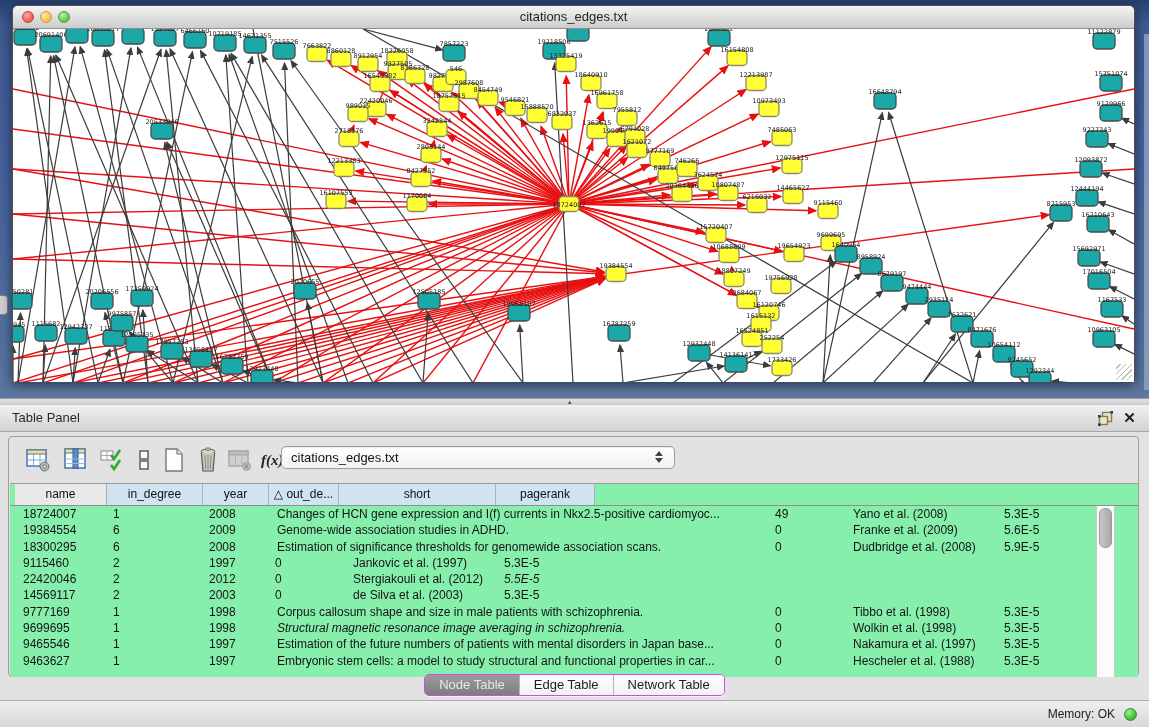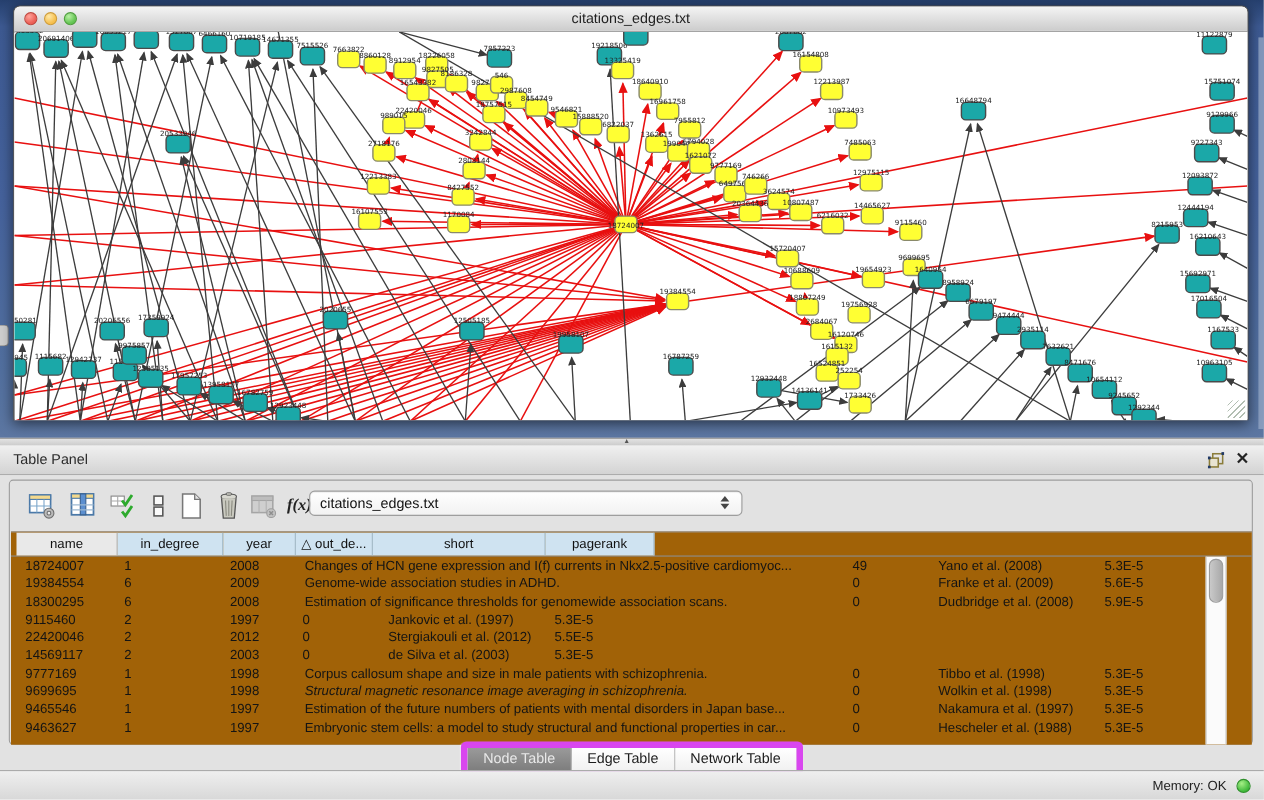--- a/index.html
+++ b/index.html
@@ -47,38 +47,38 @@
   .tb-ic{position:absolute;top:10px;width:26px;height:26px;cursor:pointer;}
   .fx{font-family:"Liberation Serif",serif;font-style:italic;font-weight:bold;font-size:15px;color:#222;
       line-height:26px;}
   .net-select{position:absolute;left:272px;top:9px;width:394px;height:23px;background:linear-gradient(#ffffff,#f2f2f2);
               border:1px solid #9e9e9e;border-radius:5px;box-sizing:border-box;box-shadow:inset 0 1px 1px rgba(0,0,0,.08);}
   .net-select .val{position:absolute;left:9px;top:0;line-height:21px;font-size:13px;color:#111;}
   .stepper{position:absolute;right:10px;top:4px;width:9px;height:14px;}
   .st-up{border-bottom:5px solid #444;}
   .st-dn{border-top:5px solid #444;}
 
-  .table-region{position:absolute;left:1px;top:46px;width:1128px;height:193px;background:#a16207;
+  .table-region{position:absolute;left:1px;top:46px;width:1128px;height:193px;background:#86efac;
                 border-top:1px solid #9d9d9d;overflow:hidden;}
   .thead{display:flex;height:22px;border-bottom:1px solid #8e8e8e;box-sizing:border-box;padding-left:5px;}
   .th{box-sizing:border-box;border-right:1px solid #9fb6c4;background:#cfe3f1;font-size:12px;color:#111;
       text-align:center;line-height:21px;overflow:hidden;white-space:nowrap;}
   .th.gray{background:#e9e9e9;border-right:1px solid #adadad;}
   .trows{position:absolute;left:0;top:22px;right:0;bottom:0;padding-left:5px;}
   .tr{display:flex;height:16.3px;cursor:default;}
   .td{box-sizing:border-box;font-size:12px;color:#141414;line-height:16.3px;overflow:hidden;
       white-space:nowrap;}
   .vscroll{position:absolute;left:1086px;top:22px;width:17px;bottom:0;background:#fbfbfb;
            border-left:1px solid #c9c9c9;border-right:1px solid #c9c9c9;}
   .vthumb{position:absolute;left:2px;top:2px;width:11px;height:38px;border-radius:6px;
           background:linear-gradient(90deg,#c9c9c9,#a9a9a9);border:1px solid #9a9a9a;}
 
   
   .tabsbar{position:absolute;left:0;top:674px;width:1149px;height:22px;display:flex;justify-content:center;}
-  .seg{display:flex;border:6px solid #d946ef;border-radius:5px;overflow:hidden;height:20px;
+  .seg{display:flex;border:1px solid #d946ef;border-radius:5px;overflow:hidden;height:20px;
        box-shadow:0 1px 1px rgba(255,255,255,.7);}
   .seg .tab{font-size:13px;line-height:20px;padding:0 14px;background:linear-gradient(#ffffff,#f1f1f1);
             color:#1c1c1c;border-right:1px solid #b5b5b5;cursor:pointer;}
   .seg .tab:last-child{border-right:none;}
   .seg .tab.active{background:linear-gradient(#9a9a9a,#7e7e7e);color:#e9e9e9;}
 
   
   .statusbar{position:absolute;left:0;top:700px;width:1149px;height:27px;
              background:linear-gradient(#efefef,#d8d8d8);border-top:1px solid #ababab;box-sizing:border-box;}
   .mem{position:absolute;right:34px;top:0;line-height:26px;font-size:12px;color:#222;}
@@ -650,21 +650,21 @@
               <div class="td" style="width: 70px; padding-left: 6px;">0</div>
               <div class="td" style="width: 157px; padding-left: 14px;">Jankovic et al. (1997)</div>
               <div class="td" style="width: 99px; padding-left: 8px;">5.3E-5</div>
             </div>
             <div class="tr">
               <div class="td" style="width: 92px; padding-left: 8px;">22420046</div>
               <div class="td" style="width: 96px; padding-left: 6px;">2</div>
               <div class="td" style="width: 66px; padding-left: 6px;">2012</div>
               <div class="td" style="width: 70px; padding-left: 6px;">0</div>
               <div class="td" style="width: 157px; padding-left: 14px;">Stergiakouli et al. (2012)</div>
-              <div class="td" style="width: 99px; padding-left: 8px;">5.5E-5</div>
+              <div class="td" style="width: 99px; padding-left: 8px; font-style: italic;">5.5E-5</div>
             </div>
             <div class="tr">
               <div class="td" style="width: 92px; padding-left: 8px;">14569117</div>
               <div class="td" style="width: 96px; padding-left: 6px;">2</div>
               <div class="td" style="width: 66px; padding-left: 6px;">2003</div>
               <div class="td" style="width: 70px; padding-left: 6px;">0</div>
               <div class="td" style="width: 157px; padding-left: 14px;">de Silva et al. (2003)</div>
               <div class="td" style="width: 99px; padding-left: 8px;">5.3E-5</div>
             </div>
             <div class="tr">

